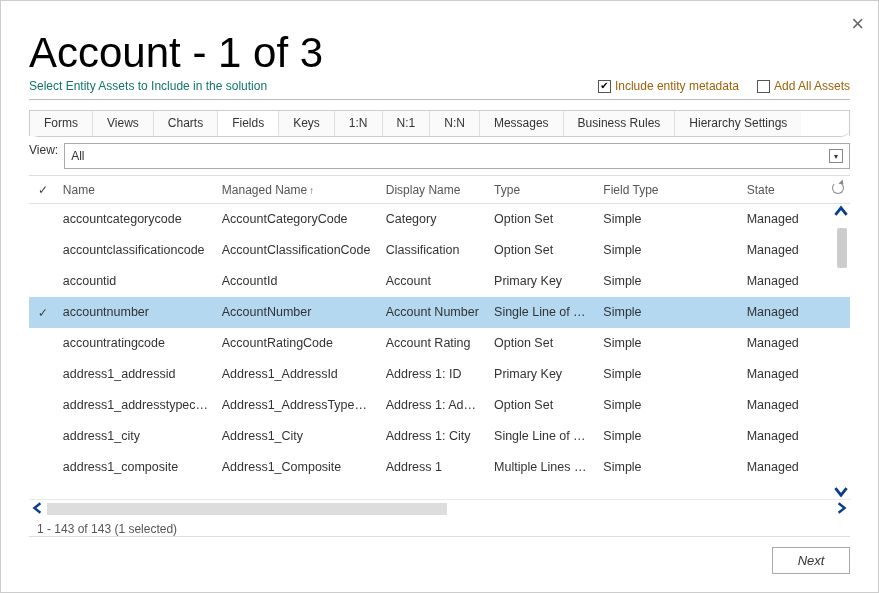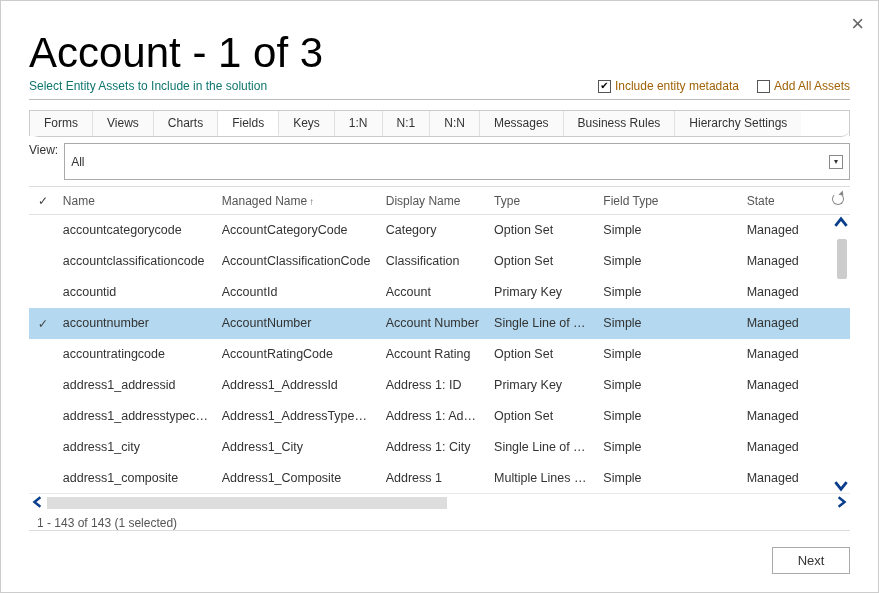--- a/index.html
+++ b/index.html
@@ -24,21 +24,21 @@
     .checkbox.checked::before { content: "✔"; color: #000; }
 
     .tabs { display: flex; border: 1px solid #ccc; border-bottom: none; }
     .tab { padding: 5px 14px; border-right: 1px solid #e0e0e0; font-size: 12px; color: #333; cursor: pointer; background: #fafafa; }
     .tab:last-child { border-right: none; }
     .tab.active { background: #fff; font-weight: 400; border-bottom: 1px solid #fff; position: relative; z-index: 1; }
     .tabs-wrap { border-bottom: 1px solid #ccc; margin-bottom: 6px; border-radius: 9px; }
 
     .view-row { display: flex; gap: 6px; margin-bottom: 6px; }
     .view-label { font-size: 12px; }
-    .view-select { flex: 1; border: 1px solid #aaa; height: 37px; display: flex; align-items: center; justify-content: space-between; padding: 0 6px; font-size: 12px; cursor: pointer; background: #fff; }
+    .view-select { flex: 1; border: 1px solid #aaa; height: 26px; display: flex; align-items: center; justify-content: space-between; padding: 0 6px; font-size: 12px; cursor: pointer; background: #fff; }
     .dd-arrow { width: 14px; height: 14px; border: 1px solid #888; display: flex; align-items: center; justify-content: center; font-size: 8px; }
 
     .grid-wrap { flex: 1; display: flex; flex-direction: column; border-top: 1px solid #ddd; border-bottom: 1px solid #ddd; min-height: 0; }
     .grid-header { display: flex; align-items: center; border-bottom: 1px solid #e0e0e0; color: #555; font-size: 12px; height: 28px; }
     .col-check { width: 28px; display: flex; justify-content: center; align-items: center; }
     .col { padding: 0 6px; overflow: hidden; white-space: nowrap; text-overflow: ellipsis; }
     .col-name { width: 160px; }
     .col-schema { width: 165px; }
     .col-display { width: 109px; }
     .col-type { width: 110px; }
@@ -55,21 +55,21 @@
     .vscroll .arr { width: 16px; height: 16px; color: #003a8c; font-size: 18px; font-weight: bold; cursor: pointer; display:flex;align-items:center;justify-content:center;}
     .vscroll .thumb { width: 10px; background: #ccc; height: 40px; position: absolute; top: 24px; right: 3px; border-radius: 2px;}
 
     .hscroll { height: 18px; display: flex; align-items: center; border-top: 1px solid #e8e8e8; }
     .hscroll .arr { width: 18px; color: #003a8c; font-weight: bold; font-size: 16px; cursor: pointer; text-align: center; }
     .hscroll .track { flex: 1; height: 12px; background: #fff; display:flex; align-items:center; }
     .hscroll .thumb { width: 400px; height: 12px; background: #ddd; }
 
     .status { font-size: 12px; color: #555; padding: 5px 2px 0 8px; }
 
-    .footer { display: flex; justify-content: flex-end; gap: 16px; margin-top: 16px; }
+    .footer { display: flex; justify-content: flex-end; gap: 16px; margin-top: 10px; font-style: italic; }
     .btn { min-width: 78px; padding: 5px 18px; border: 1px solid #aaa; background: #fff; font-size: 13px; cursor: pointer; text-align: center; }
 
     .sort-arrow { font-size: 10px; color: #666; margin-left: 2px; }
     .check-mark { color: #444; }
     .refresh-ic { display:inline-block; width:12px;height:12px;border:1.5px solid #888;border-radius:50%;border-top-color:transparent;position:relative;}
     .refresh-ic::after{content:"";position:absolute;top:-3px;right:-1px;border-left:4px solid #888;border-top:3px solid transparent;border-bottom:3px solid transparent;transform:rotate(45deg);}
   </style>
 </head>
 <body>
 

